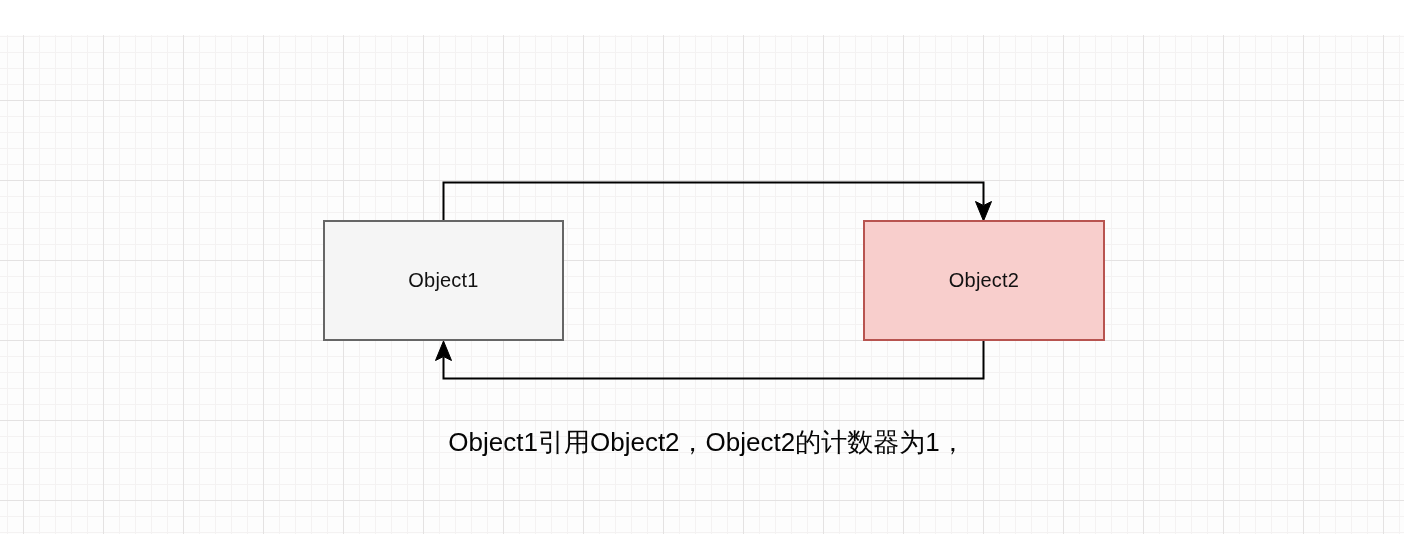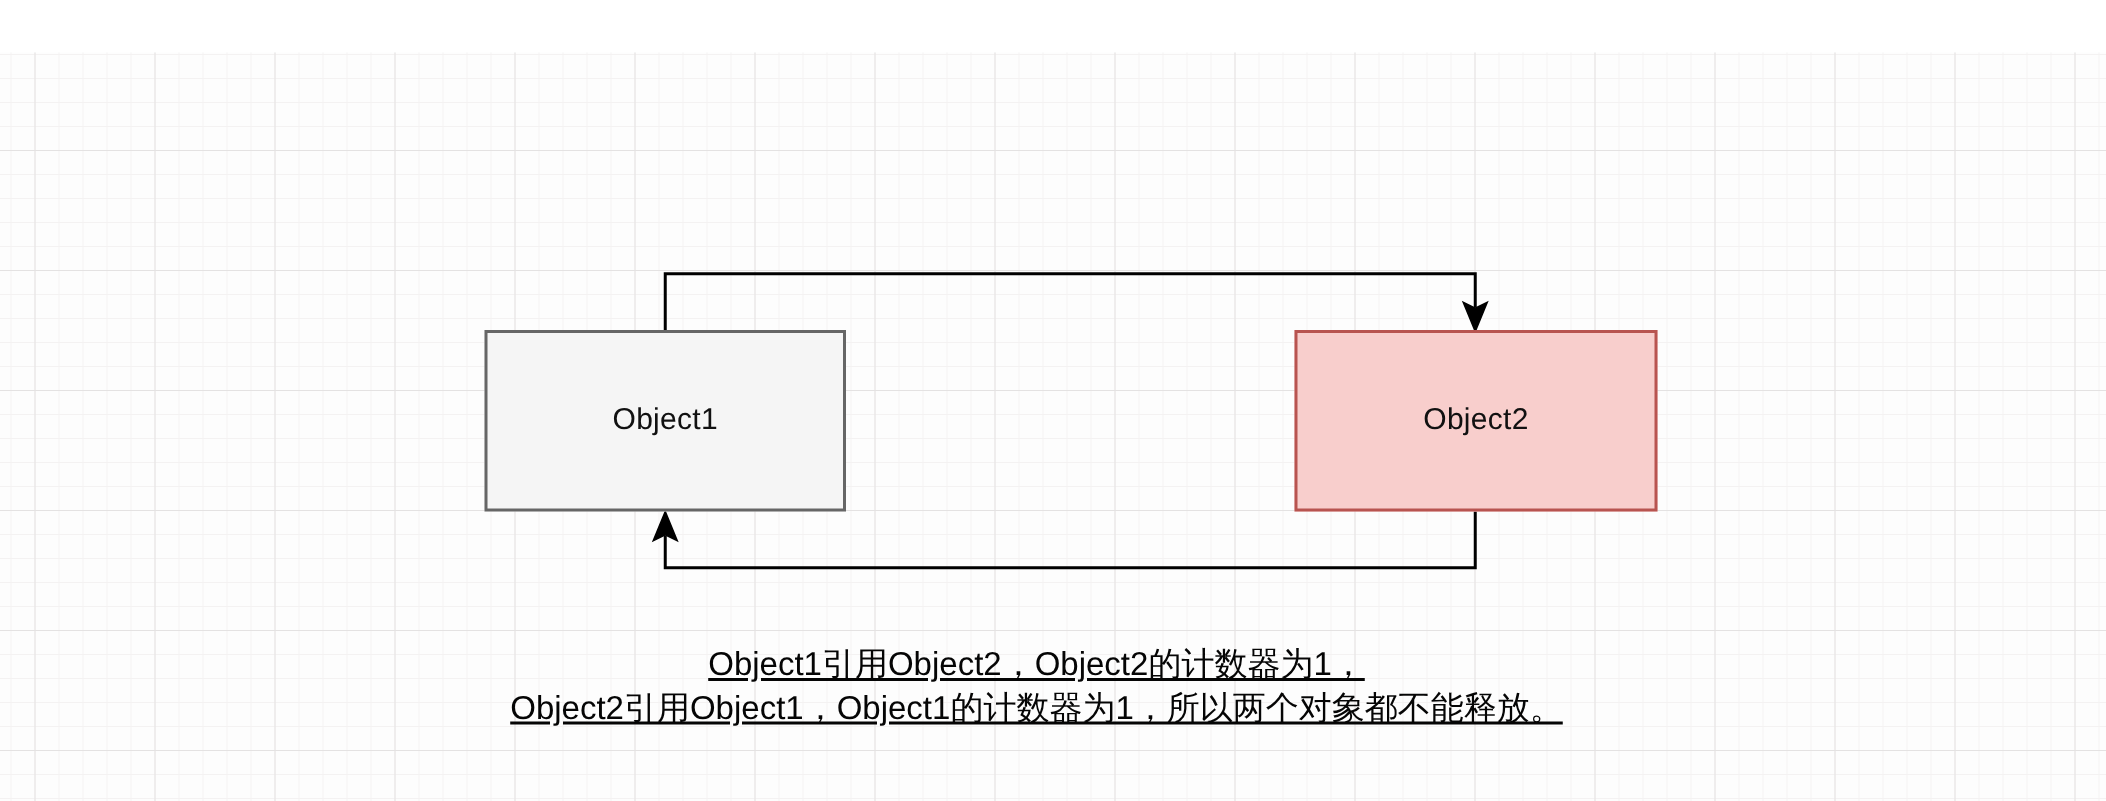--- a/index.html
+++ b/index.html
@@ -48,27 +48,26 @@
   .node-object2 {
     left: 863px; top: 185px;
     width: 242px; height: 121px;
     background: #f8cecc;
     border-color: #b85450;
     align-items: center;
   }
 
   .caption {
     position: absolute;
-    left: 0; top: 393px;
+    left: 16px; top: 393px;
     width: 1382px;
     text-align: center;
-    font-size: 22px;
+    font-size: 26px;
     line-height: 29px;
     color: #050505;
-    text-decoration: underline;
   }
 
   .watermark {
     position: absolute;
     right: 6px; top: 503px;
     font-size: 19px;
     color: #cbc9c9;
     text-shadow: 1px 1px 0 #ffffff;
     letter-spacing: 0.5px;
   }
@@ -90,17 +89,16 @@
   <div class="node node-object1">
     <span>Object1</span>
   </div>
 
   <div class="node node-object2">
     <span>Object2</span>
   </div>
 
   <div class="caption">
     <div>Object1引用Object2，Object2的计数器为1，</div>
-    <div>Object2引用Object1，Object1的计数器为1，所以两个对象都不能释放。</div>
   </div>
 
 
 </div>
 
 </body></html>

